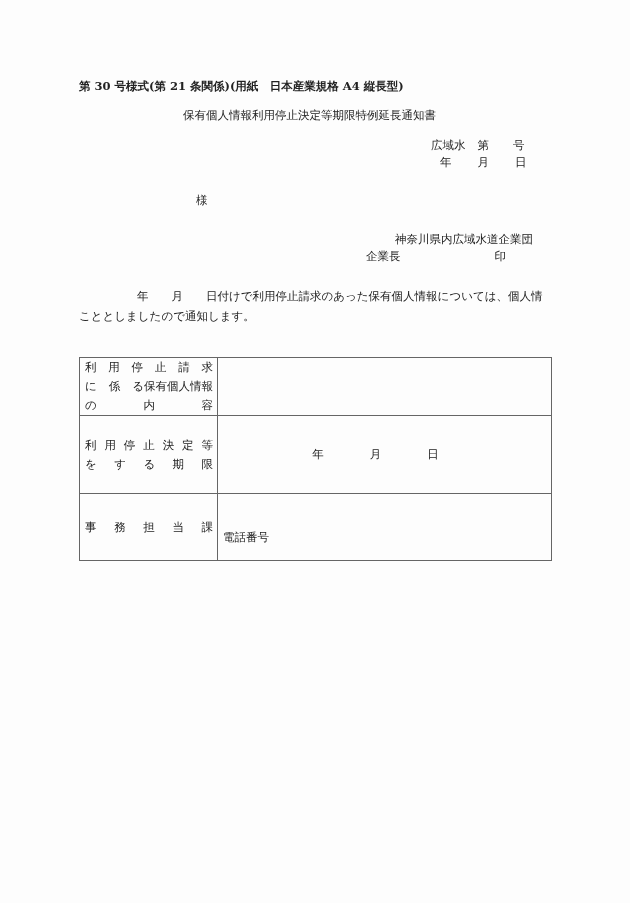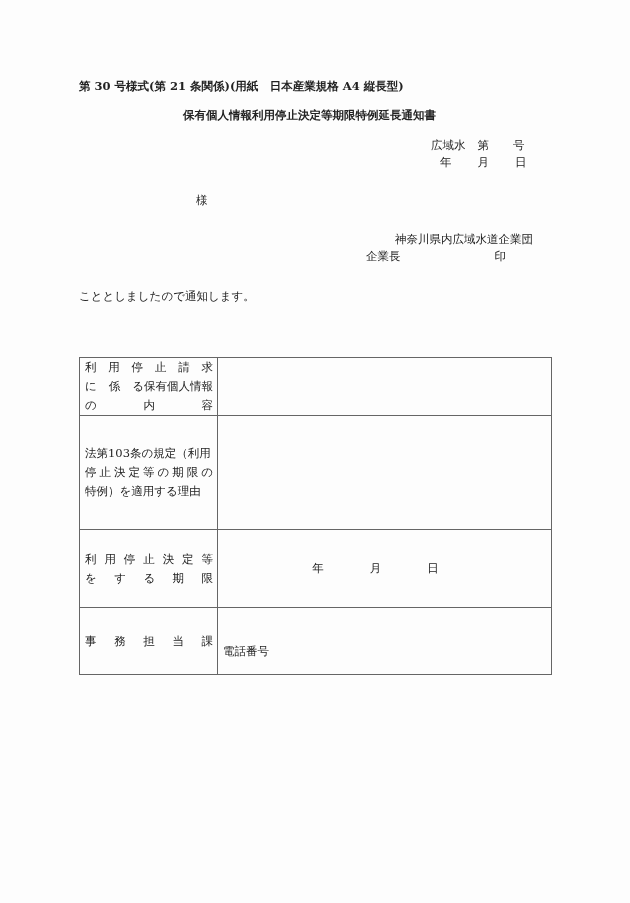--- a/index.html
+++ b/index.html
@@ -3,21 +3,21 @@
   <meta charset="utf-8">
   <style>
     html, body { margin: 0; padding: 0; }
     body {
       width: 630px; height: 903px; background: #fdfdfd; position: relative;
       font-family: "DejaVu Serif", "Liberation Serif", serif; color: #222;
       font-size: 11.5px; overflow: hidden;
     }
     .abs { position: absolute; white-space: nowrap; line-height: 1; }
     .form-no { left: 79px; top: 81px; font-weight: bold; }
-    .title { left: 183px; top: 110px; font-weight: bold; }
+    .title { left: 183px; top: 110px; }
     .ref-line { left: 431px; top: 140px; }
     .date-line { left: 440px; top: 157px; }
     .ref-line span, .date-line span { display: inline-block; }
     .addressee { left: 196px; top: 195px; }
     .org { left: 371px; top: 234px; margin-left: 24px; }
     .chief-line { left: 366px; top: 251px; width: 140px; }
     .chief-line .seal { position: absolute; right: 0; top: 0; }
     .body-text { left: 79px; top: 286px; width: 472px; white-space: normal; line-height: 20px; }
     .body-text p { margin: 0; }
     .body-text .l1 { padding-left: 58px; }
@@ -48,20 +48,21 @@
 
 <div class="abs addressee">様</div>
 
 <div class="abs org">神奈川県内広域水道企業団</div>
 <div class="abs chief-line">
   <span>企業長</span>
   <span class="seal">印</span>
 </div>
 
 <div class="abs body-text">
+  <p class="l1">年　　月　　日付けで利用停止請求のあった保有個人情報については、個人情</p>
   <p>こととしましたので通知します。</p>
 </div>
 
 <table class="form-table">
   <tbody>
       <tr style="height:57px">
     <td class="label-cell">
       <div class="lbl-line">
         <span>利</span>
             <span>用</span>
@@ -73,42 +74,20 @@
       <div class="lbl-line">
         <span>に</span>
             <span>係</span>
             <span>る保有個人情報</span>
       </div>
       <div class="lbl-line">
         <span>の</span>
             <span>内</span>
             <span>容</span>
       </div>
-    </td>
-    <td></td>
-  </tr>
-  <tr style="height:114px">
-    <td class="label-cell">
-      <div class="lbl-line packed">
-            <span>法第103条の規定（利用</span>
-          </div>
-      <div class="lbl-line">
-        <span>停</span>
-            <span>止</span>
-            <span>決</span>
-            <span>定</span>
-            <span>等</span>
-            <span>の</span>
-            <span>期</span>
-            <span>限</span>
-            <span>の</span>
-      </div>
-      <div class="lbl-line packed">
-            <span>特例）を適用する理由</span>
-          </div>
     </td>
     <td></td>
   </tr>
   <tr style="height:78px">
     <td class="label-cell">
       <div class="lbl-line">
         <span>利</span>
             <span>用</span>
             <span>停</span>
             <span>止</span>

